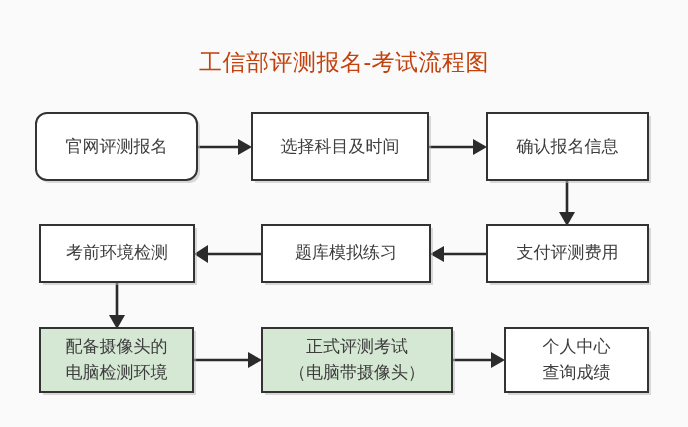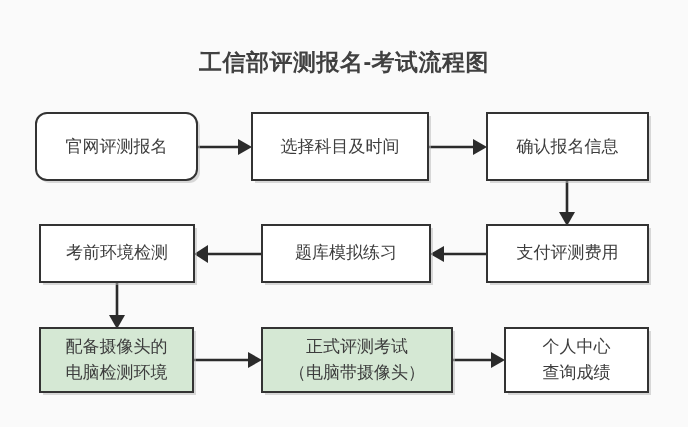--- a/index.html
+++ b/index.html
@@ -18,22 +18,22 @@
     width: 688px;
     height: 427px;
   }
   #flow-title {
     position: absolute;
     top: 47px;
     left: 0;
     width: 688px;
     text-align: center;
     font-size: 23px;
-    font-weight: bold;
-    color: #404040;
+    font-weight: normal;
+    color: #c2410c;
     letter-spacing: 0.5px;
   }
   svg#flow-canvas {
     position: absolute;
     top: 0;
     left: 0;
   }
   .node-shape {
     stroke: #333333;
     stroke-width: 2;

